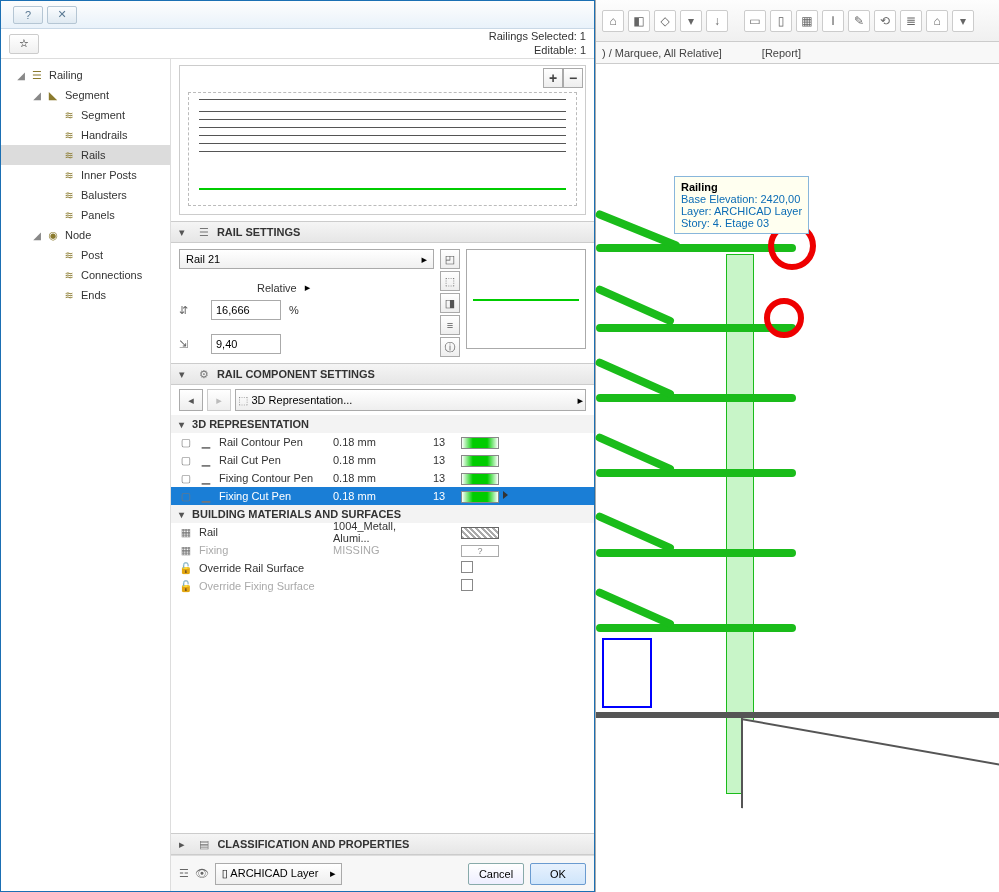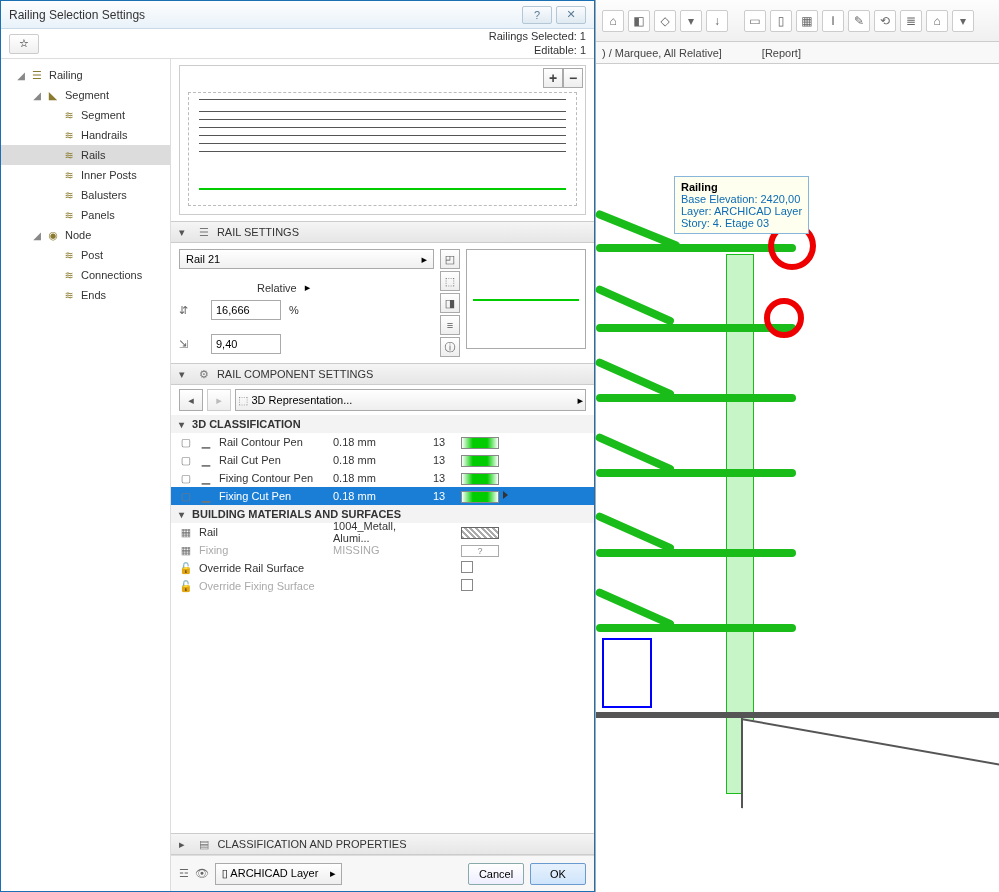--- a/index.html
+++ b/index.html
@@ -45,21 +45,21 @@
 .preview { margin:6px 8px; height:150px; border:1px solid #ccc; position:relative; background:#fff; }
 .preview .plusminus{position:absolute;top:2px;right:2px;display:flex;gap:0;}
 .pm{width:20px;height:20px;border:1px solid #aaa;background:linear-gradient(#fff,#eee);display:flex;align-items:center;justify-content:center;font-size:14px;font-weight:bold;color:#444;}
 .preview .dashframe{position:absolute;left:8px;top:26px;right:8px;bottom:8px;border:1px dashed #bbb;}
 .preview .pline{position:absolute;left:10px;right:10px;height:1px;background:#555;}
 .preview .pline.green{background:#0c0;height:2px;}
 
 .panelhead{height:22px;background:linear-gradient(#f5f5f5,#e6e6e6);border-top:1px solid #ccc;border-bottom:1px solid #ccc;display:flex;align-items:center;padding:0 8px;gap:8px;color:#333;}
 .panelhead .arrow{color:#555;width:12px;}
 .panelhead .icon{color:#777;}
-.panelhead .label{font-weight:normal;}
+.panelhead .label{font-weight:bold;}
 
 .rail-settings{padding:6px 8px;display:flex;gap:6px;}
 .rs-left{flex:1;display:flex;flex-direction:column;gap:6px;}
 .rs-drop{height:20px;border:1px solid #aaa;background:linear-gradient(#fff,#f0f0f0);display:flex;align-items:center;padding:0 6px;justify-content:space-between;}
 .rs-row{display:flex;align-items:center;gap:8px;}
 .rs-row .rs-icon{width:24px;color:#666;}
 .rs-input{width:70px;height:20px;border:1px solid #aaa;padding:0 4px;background:#fff;}
 .rs-label{color:#333;}
 .rs-sidebtns{width:20px;display:flex;flex-direction:column;gap:2px;}
 .rs-sidebtns .sb{width:20px;height:20px;border:1px solid #aaa;background:linear-gradient(#fff,#eee);display:flex;align-items:center;justify-content:center;color:#555;font-size:11px;}
@@ -151,21 +151,20 @@
       <div class="t-title">Railing</div>
       <div class="t-line">Base Elevation: 2420,00</div>
       <div class="t-line">Layer: ARCHICAD Layer</div>
       <div class="t-line">Story: 4. Etage 03</div>
     </div>
   </div>
 </div>
 
 <div class="dialog">
   <div class="titlebar">
-    <span class="title">Railing Selection Settings</span>
     <div class="winbtn">?</div>
     <div class="winbtn">✕</div>
   </div>
   <div class="header2">
     <div class="favbtn">☆</div>
     <div class="right">
       <div>Railings Selected: 1</div>
       <div>Editable: 1</div>
     </div>
   </div>
@@ -302,21 +301,21 @@
         <div class="navbtn">◂</div>
         <div class="navbtn disabled">▸</div>
         <div class="navdrop">
           <span><span style="color:#777">⬚ </span><span>3D Representation...</span></span>
             <span>▸</span>
         </div>
       </div>
 
       <div class="subhead">
         <span class="arrow">▾</span>
-        <span>3D CLASSIFICATION</span>
+        <span>3D REPRESENTATION</span>
       </div>
       <div id="repr-rows">
           <div class="proprow">
             <span class="c1">
               <span class="ic">▢</span>
               <span class="ic">▁</span>
               <span>Rail Contour Pen</span>
             </span>
             <span class="c2">0.18 mm</span>
             <span class="c3">13</span>

